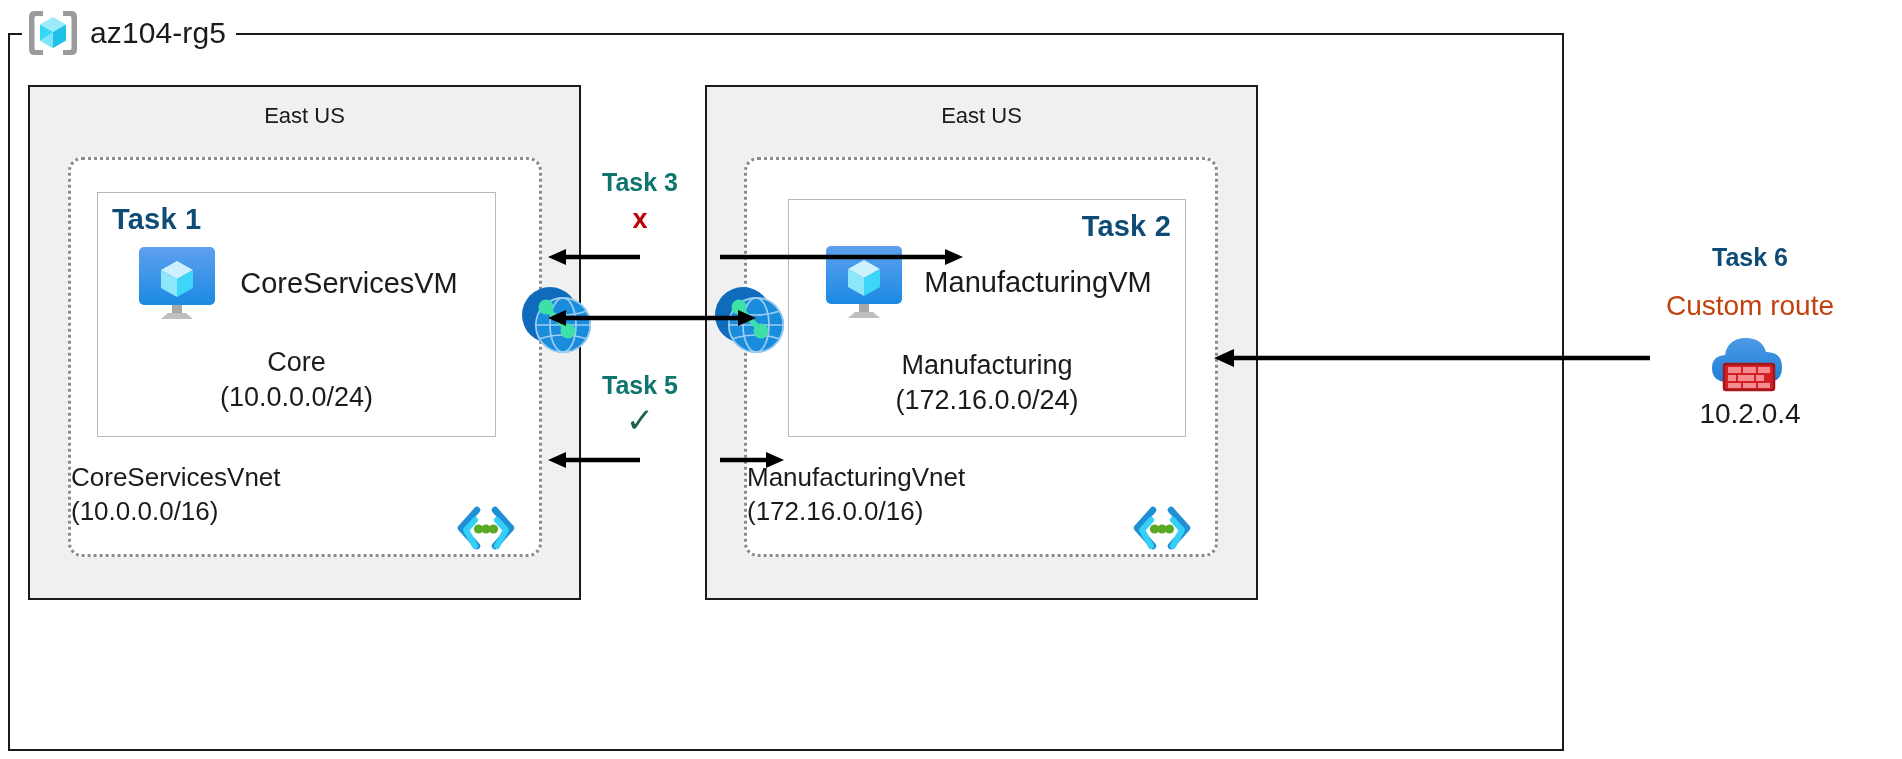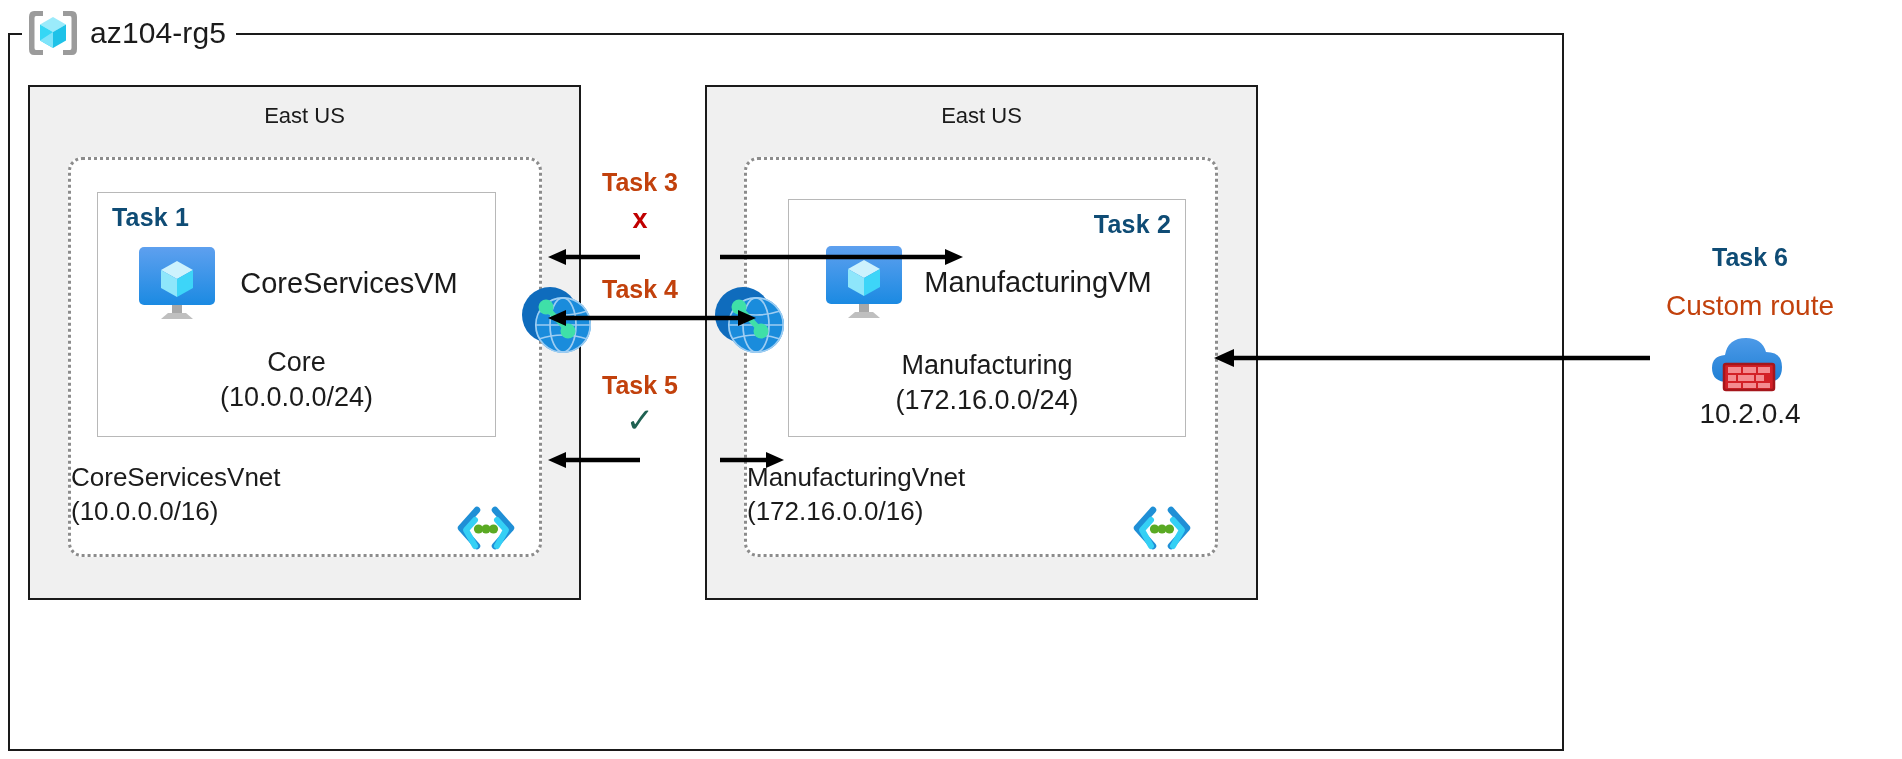--- a/index.html
+++ b/index.html
@@ -73,21 +73,21 @@
   .subnet-box {
     position: absolute;
     background: #ffffff;
     border: 1.6px solid #b8b8b8;
   }
   #subnet-left  { left: 97px;  top: 192px; width: 399px; height: 245px; }
   #subnet-right { left: 788px; top: 199px; width: 398px; height: 238px; }
 
   .task-tag {
     position: absolute;
-    font-size: 25px; font-weight: bold; color: #0f4c75;
+    font-size: 29px; font-weight: bold; color: #0f4c75;
     letter-spacing: 0.2px;
   }
   #subnet-left .task-tag  { left: 14px; top: 10px; }
   #subnet-right .task-tag { right: 14px; top: 10px; }
 
   .vm-row {
     position: absolute; left: 0; width: 100%;
     display: flex; align-items: center; justify-content: center; gap: 18px;
   }
   #subnet-left .vm-row  { top: 52px; gap: 21px; }
@@ -98,21 +98,21 @@
     position: absolute; left: 0; width: 100%;
     text-align: center; font-size: 27px; color: #1b1b1b; line-height: 1.3;
   }
   #subnet-left .subnet-label  { top: 152px; }
   #subnet-right .subnet-label { top: 148px; }
 
   
   .conn { position: absolute; }
   .conn-label {
     position: absolute; width: 200px; text-align: center;
-    font-size: 25px; font-weight: bold; color: #c2410c;
+    font-size: 25px; font-weight: bold; color: #0f766e;
   }
   .conn-mark {
     position: absolute; width: 200px; text-align: center;
     font-size: 27px; font-weight: bold;
   }
   .mark-x   { color: #c00000; }
   .mark-chk { color: #1f6152; font-size: 34px; font-weight: normal; }
 
   
   .route-block { position: absolute; left: 1600px; top: 243px; width: 300px; text-align: center; }
@@ -296,21 +296,20 @@
   <div class="conn-label" style="left:540px; top:168px;">Task 3</div>
   <div class="conn-mark mark-x" style="left:540px; top:204px;">x</div>
 
   <div class="conn" style="left:540px; top:290px; width:430px; height:60px;">
     <svg width="430" height="60" viewBox="0 0 430 60">
       <line x1="24" y1="28" x2="200" y2="28" stroke="#000" stroke-width="4.5"></line>
       <polygon points="8,28 26,20 26,36" fill="#000"></polygon>
       <polygon points="216,28 198,20 198,36" fill="#000"></polygon>
     </svg>
   </div>
-  <div class="conn-label" style="left:540px; top:275px;">Task 4</div>
 
   <div class="conn" style="left:540px; top:408px; width:430px; height:70px;">
     <svg width="430" height="70" viewBox="0 0 430 70">
       <line x1="100" y1="52" x2="23" y2="52" stroke="#000" stroke-width="4.5"></line>
       <polygon points="8,52 26,44 26,60" fill="#000"></polygon>
       <line x1="180" y1="52" x2="228" y2="52" stroke="#000" stroke-width="4.5"></line>
       <polygon points="244,52 226,44 226,60" fill="#000"></polygon>
     </svg>
   </div>
   <div class="conn-label" style="left:540px; top:371px;">Task 5</div>

